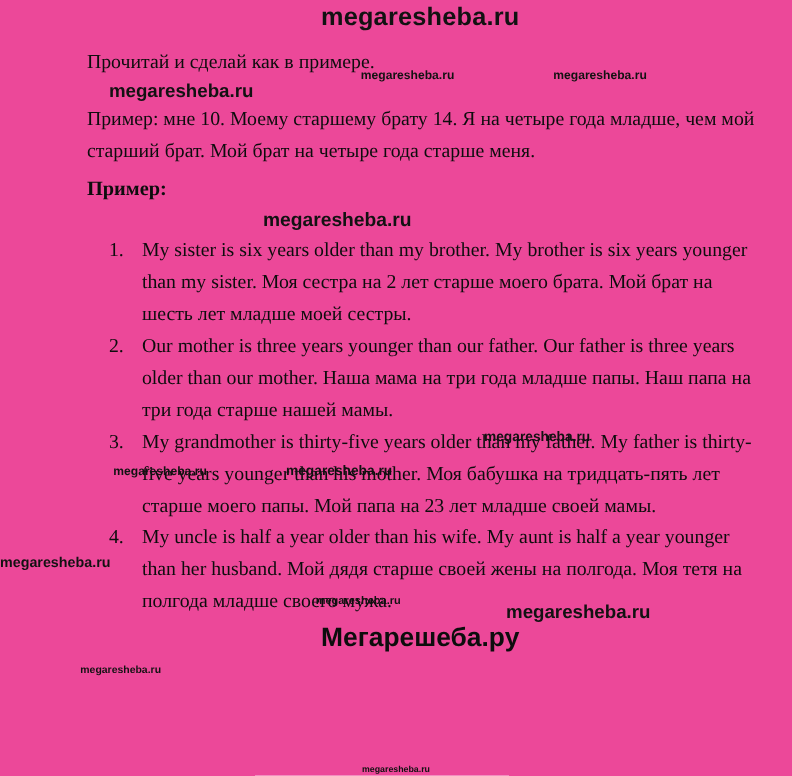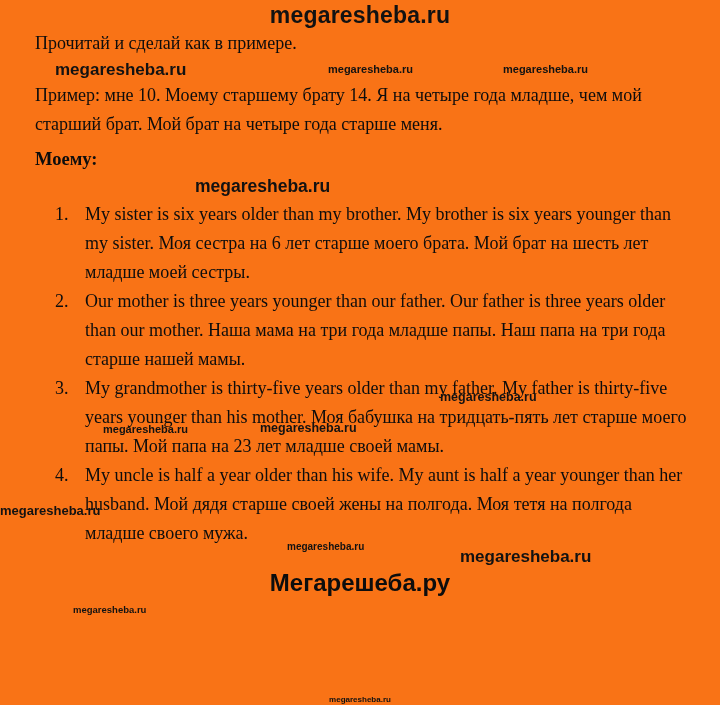--- a/index.html
+++ b/index.html
@@ -3,21 +3,21 @@
 <meta charset="utf-8">
 <style>
   * { margin: 0; padding: 0; box-sizing: border-box; }
   html, body { background: #ffffff; }
   body {
     width: 720px; height: 705px;
     font-family: "Liberation Serif", serif;
     color: #0d0d0d;
     overflow: hidden;
   }
-  .page { position: relative; width: 720px; height: 705px; background: #f97316; }
+  .page { position: relative; width: 720px; height: 705px; background: #ec4899; padding-left: 44px; }
 
   
   .wm {
     font-family: "Liberation Sans", sans-serif;
     font-weight: bold;
     color: #121212;
     white-space: nowrap;
   }
   .abs { position: absolute; }
 
@@ -35,21 +35,21 @@
     margin: 20px 0 0 35px;
     line-height: 26px;
   }
 
   .body-text {
     font-size: 18px;
     line-height: 29px;
     margin-left: 35px;
     margin-right: 32px;
   }
-  .intro { }
+  .intro { margin-top: 13px; }
 
   .wm-inline1 { margin: 0 0 0 55px; font-size: 17px; line-height: 23px; }
   .wm-inline2 { margin: 1px 0 0 195px; font-size: 17.5px; line-height: 24px; }
 
   .answer-label {
     font-weight: bold;
     font-size: 18.5px;
     line-height: 28px;
     margin: 6px 0 0 35px;
   }
@@ -63,21 +63,21 @@
     line-height: 29px;
   }
   .answer-num { flex: none; width: 30px; }
   .answer-text { flex: 1; }
 
   .footer {
     font-family: "Liberation Sans", sans-serif;
     text-align: center;
     font-size: 24px;
     font-weight: bold;
-    margin-top: 20px;
+    margin-top: 4px;
     line-height: 30px;
   }
 
   
   .wm-f1 { left: 328px; top: 63px;  font-size: 11px; }
   .wm-f2 { left: 503px; top: 63px;  font-size: 11px; }
   .wm-f3 { left: 440px; top: 390px; font-size: 12.5px; }
   .wm-f4 { left: 103px; top: 423px; font-size: 11px; }
   .wm-f5 { left: 260px; top: 421px; font-size: 12.5px; }
   .wm-f6 { left: 0px;   top: 503px; font-size: 13px; }
@@ -96,28 +96,28 @@
 
   <div class="wm wm-top">megaresheba.ru</div>
 
 
   <p class="body-text intro">Прочитай и сделай как в примере.</p>
 
   <div class="wm wm-inline1">megaresheba.ru</div>
 
   <p class="body-text example">Пример: мне 10. Моему старшему брату 14. Я на четыре года младше, чем мой старший брат. Мой брат на четыре года старше меня.</p>
 
-  <p class="answer-label">Моему:</p>
+  <p class="answer-label">Пример:</p>
 
   <div class="wm wm-inline2">megaresheba.ru</div>
 
   <div class="answers">
     <div class="answer-item">
       <span class="answer-num">1.</span>
-      <span class="answer-text">My sister is six years older than my brother. My brother is six years younger than my sister. Моя сестра на 6 лет старше моего брата. Мой брат на шесть лет младше моей сестры.</span>
+      <span class="answer-text">My sister is six years older than my brother. My brother is six years younger than my sister. Моя сестра на 2 лет старше моего брата. Мой брат на шесть лет младше моей сестры.</span>
     </div>
     <div class="answer-item">
       <span class="answer-num">2.</span>
       <span class="answer-text">Our mother is three years younger than our father. Our father is three years older than our mother. Наша мама на три года младше папы. Наш папа на три года старше нашей мамы.</span>
     </div>
     <div class="answer-item">
       <span class="answer-num">3.</span>
       <span class="answer-text">My grandmother is thirty-five years older than my father. My father is thirty-five years younger than his mother. Моя бабушка на тридцать-пять лет старше моего папы. Мой папа на 23 лет младше своей мамы.</span>
     </div>
     <div class="answer-item">

